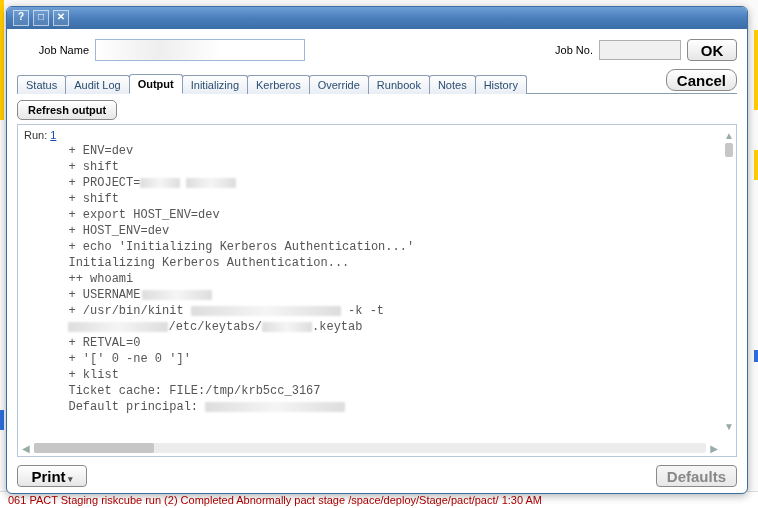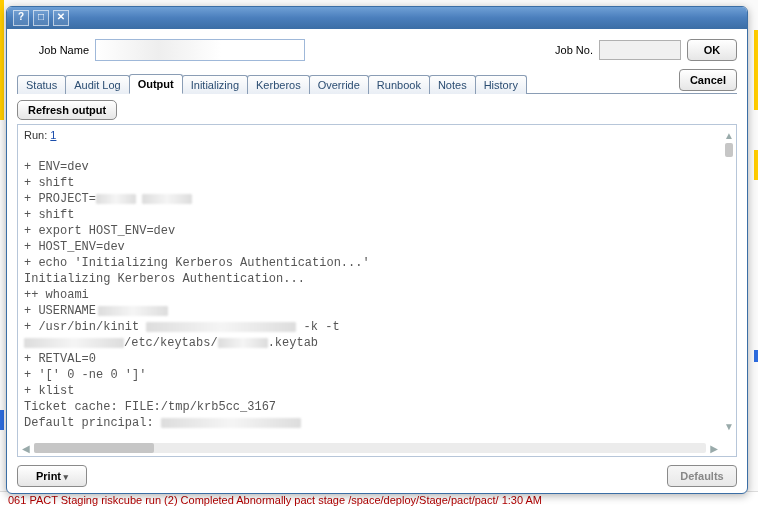--- a/index.html
+++ b/index.html
@@ -127,21 +127,21 @@
     height:18px;
     border:1px solid #b0b0b0;
     background:#f0f0f0;
   }
   .btn {
     border:1px solid #8a8a8a;
     border-radius:4px;
     background: linear-gradient(to bottom,#ffffff,#e6e6e6);
     padding:2px 10px;
     height:22px;
-    font-size:11px;
+    font-size:15px;
     cursor:pointer;
     font-weight:bold;
     min-width:50px;
   }
 
   .tab-row {
     display:flex;
     align-items:flex-end;
     gap:0;
     border-bottom:1px solid #8a9db5;
@@ -165,41 +165,42 @@
     font-weight:bold;
     color:#000;
     top:1px;
     border-bottom:1px solid #fff;
     z-index:2;
   }
   .tab-row .spacer { flex:1; }
   .cancel-btn {
     margin-left:auto;
     margin-bottom:2px;
+    border-radius:9px;
   }
 
   .refresh-row { margin-top:6px; margin-bottom:4px; }
   .refresh-btn {
     border:1px solid #8a8a8a;
     border-radius:5px;
     background: linear-gradient(to bottom,#ffffff,#e6e6e6);
     padding:3px 10px;
     font-size:11px;
     font-weight:bold;
     cursor:pointer;
   }
 
   .output-panel {
     flex:1;
     border:1px solid #b7c6d9;
     background:#fff;
     position:relative;
     overflow:hidden;
     display:flex;
-    flex-direction:column;
+    flex-direction:row;
   }
   .output-head {
     padding:4px 6px 0 6px;
     font-size:11px;
     color:#333;
   }
   .output-head a { color:#1a4dab; text-decoration:underline; }
   .output-text {
     flex:1;
     padding:6px 6px 0 6px;

